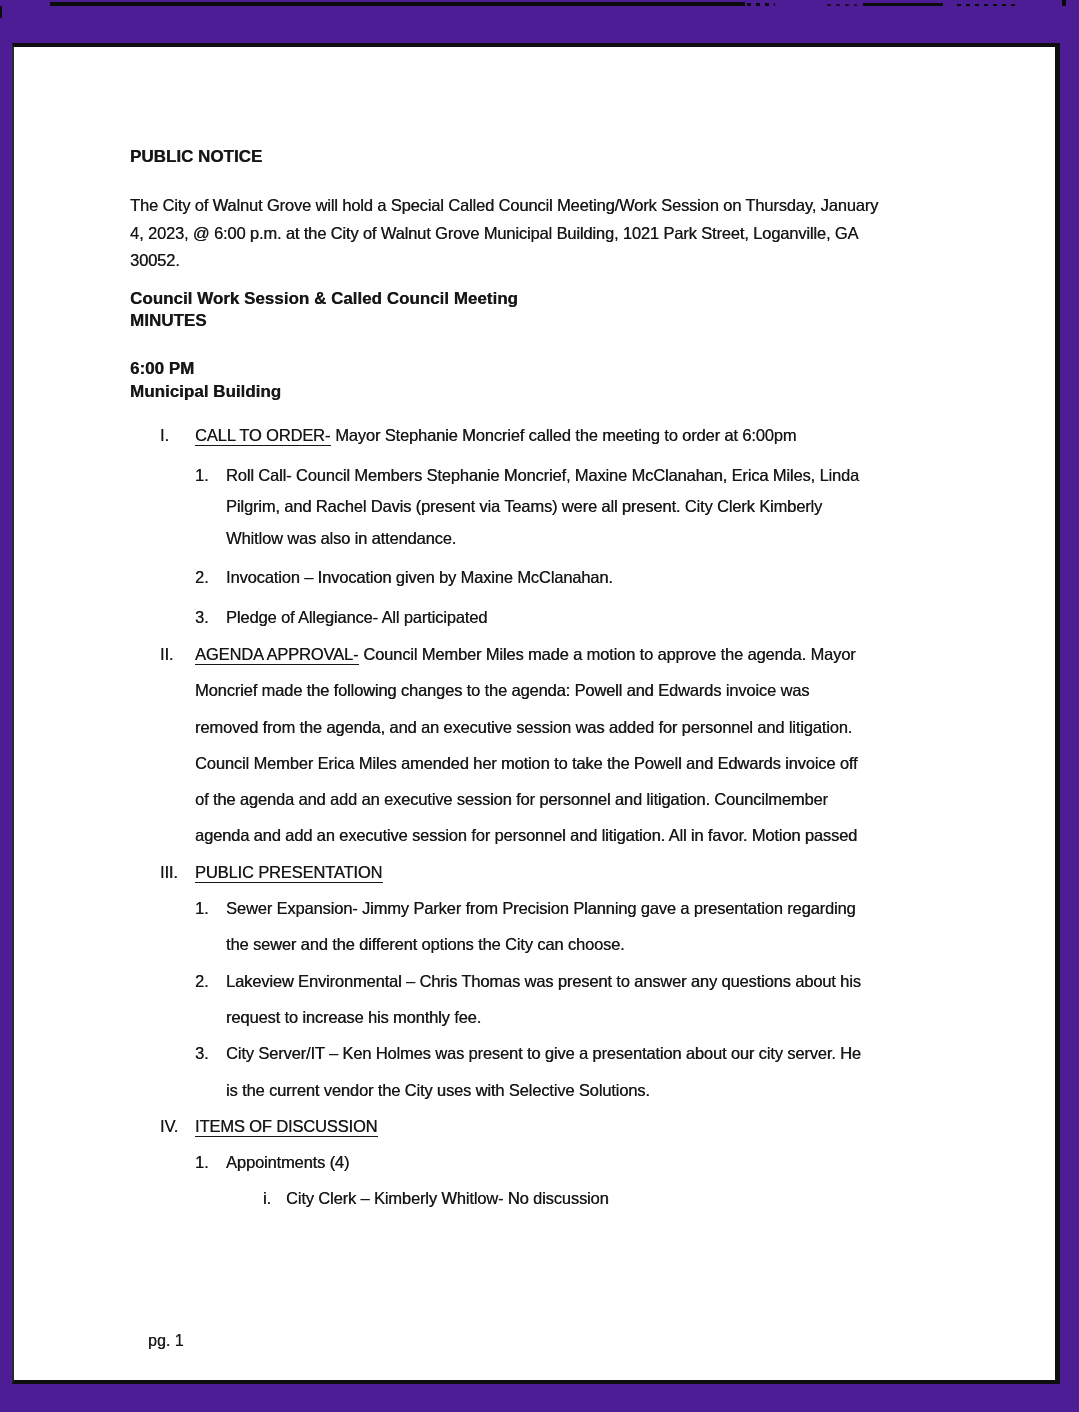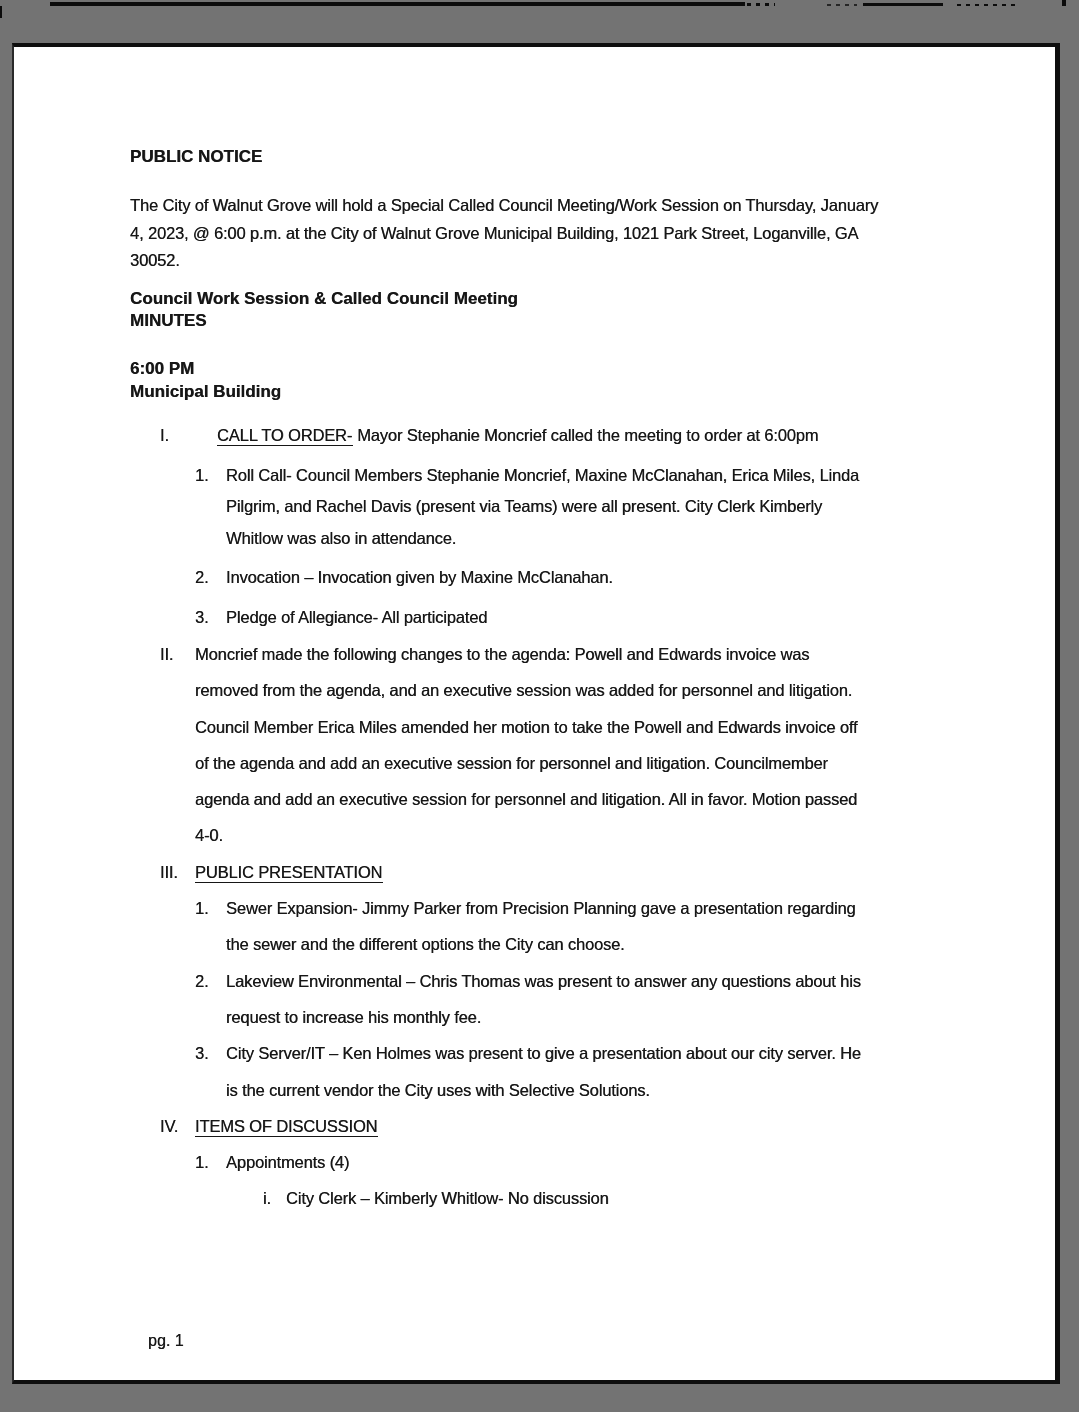--- a/index.html
+++ b/index.html
@@ -4,21 +4,21 @@
 <style>
   * { margin: 0; padding: 0; box-sizing: border-box; }
   html, body { background: #ffffff; }
   body {
     width: 1079px; height: 1412px;
     position: relative;
     font-family: "Liberation Sans", sans-serif;
     color: #161616;
     overflow: hidden;
   }
-  .canvas { position: absolute; inset: 0; background: #737373; }
+  .canvas { position: absolute; inset: 0; background: #4c1d95; }
 
   
   .artifact { position: absolute; background: #0c0c0c; }
   .artifact.dotted { background: repeating-linear-gradient(90deg,#0c0c0c 0 4px,transparent 4px 9px); }
   .artifact.faint { opacity: .75; }
 
   
   .page {
     position: absolute;
     left: 12px; top: 43px;
@@ -49,21 +49,21 @@
   .sec-body { flex: 1; min-width: 0; }
 
   .head-underline { text-decoration: none; border-bottom: 1.6px solid #161616; padding-bottom: 1px; padding-right: 1px; }
   .head-rest { margin-left: 4px; }
 
   .item { display: flex; }
   .marker { width: 31px; flex: 0 0 31px; }
   .item-text { flex: 1; min-width: 0; }
 
   
-  .sec-1 .head-line { line-height: 22px; margin-bottom: 14px; margin-left: 22px; }
+  .sec-1 .head-line { line-height: 22px; margin-bottom: 14px; }
   .sec-1 .numeral { line-height: 22px; }
   .sec-1 .item { margin-top: 8px; }
   .sec-1 .item:first-of-type { margin-top: 0; }
   .sec-1 .item-line, .sec-1 .marker { line-height: 31.5px; }
 
   
   .sec-2 { margin-top: 3px; }
   .sec-2 .head-line, .sec-2 .pline, .sec-2 .numeral { line-height: 36.3px; }
 
   
@@ -138,26 +138,26 @@
               <span class="marker">3.</span>
               <div class="item-text">
                 <div class="item-line">Pledge of Allegiance- All participated</div>
               </div>
             </div>
           </div>
         </div>
         <div class="sec sec-2">
           <span class="numeral">II.</span>
           <div class="sec-body">
+            <div class="head-line"><span class="head-underline">AGENDA APPROVAL-</span><span class="head-rest">Council Member Miles made a motion to approve the agenda. Mayor</span></div>
             <div class="pline">Moncrief made the following changes to the agenda: Powell and Edwards invoice was</div>
             <div class="pline">removed from the agenda, and an executive session was added for personnel and litigation.</div>
             <div class="pline">Council Member Erica Miles amended her motion to take the Powell and Edwards invoice off</div>
             <div class="pline">of the agenda and add an executive session for personnel and litigation. Councilmember</div>
             <div class="pline">agenda and add an executive session for personnel and litigation.  All in favor. Motion passed</div>
-            <div class="pline">4-0.</div>
           </div>
         </div>
         <div class="sec sec-3">
           <span class="numeral">III.</span>
           <div class="sec-body">
             <div class="head-line"><span class="head-underline">PUBLIC PRESENTATION</span></div>
             <div class="item">
               <span class="marker">1.</span>
               <div class="item-text">
                 <div class="item-line">Sewer Expansion- Jimmy Parker from Precision Planning gave a presentation regarding</div>

